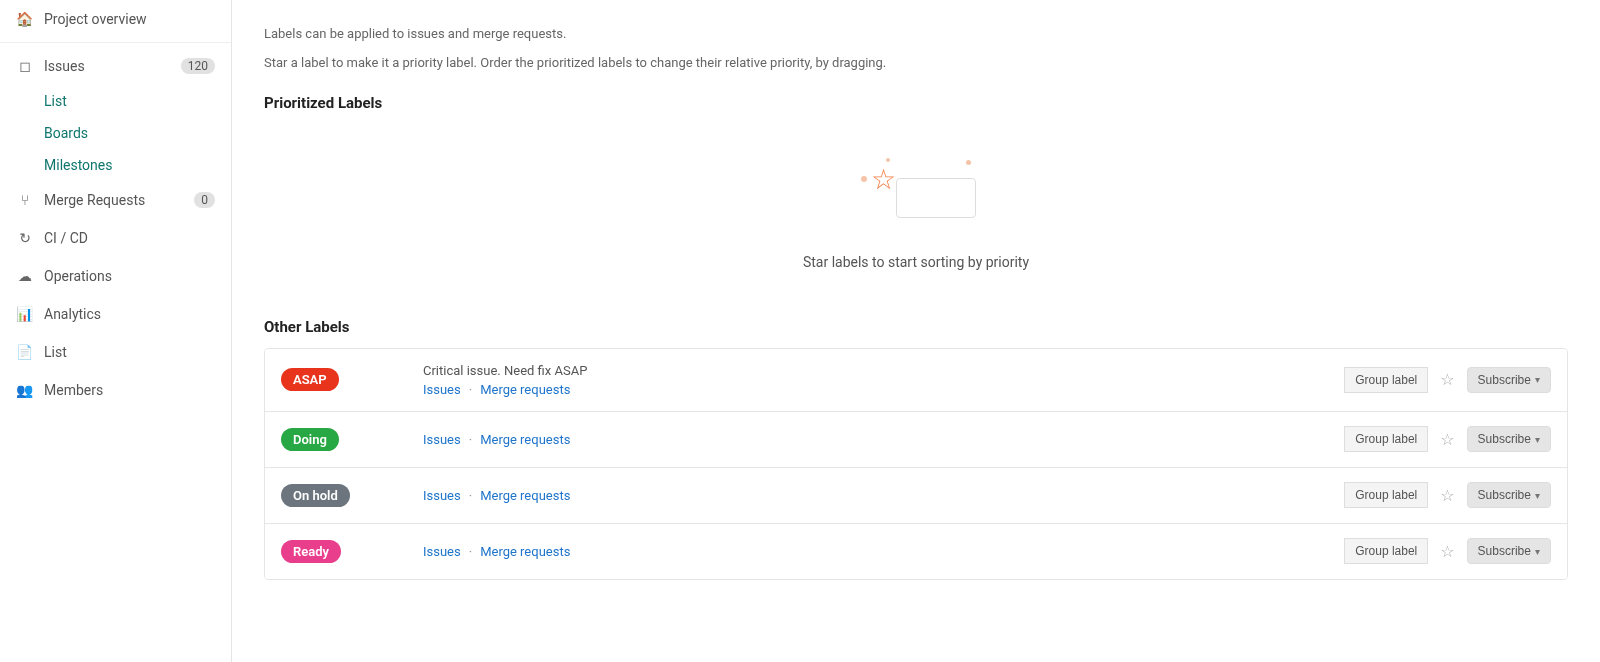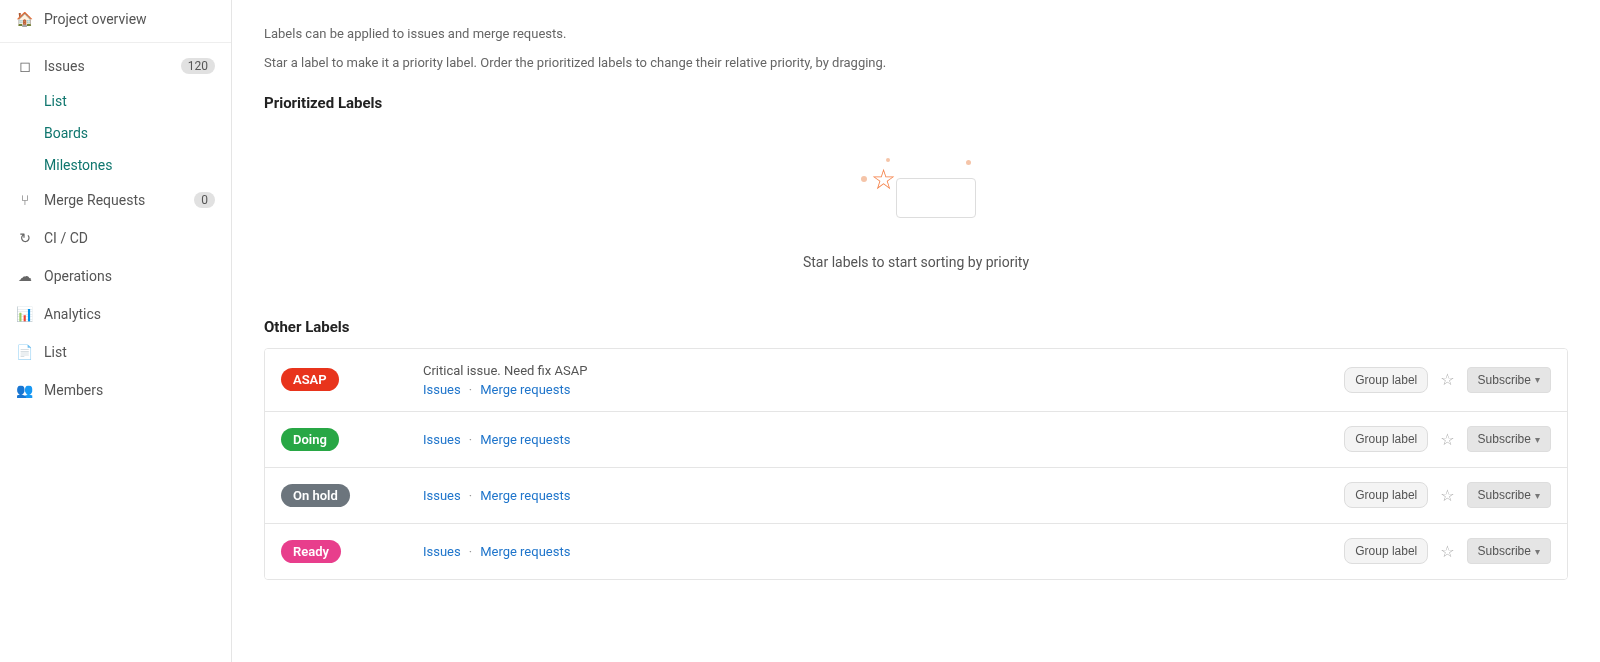--- a/index.html
+++ b/index.html
@@ -62,21 +62,21 @@
     .label-badge.asap { background: #e8341c; }
     .label-badge.doing { background: #28a745; }
     .label-badge.on-hold { background: #6c757d; }
     .label-badge.ready { background: #e83e8c; }
     .label-info { flex: 1; }
     .label-description { color: #555; font-size: 13px; margin-bottom: 4px; }
     .label-links { display: flex; gap: 8px; font-size: 13px; }
     .label-links a { color: #1f75cb; text-decoration: none; }
     .label-links .dot { color: #999; }
     .label-actions { display: flex; align-items: center; gap: 8px; flex-shrink: 0; }
-    .group-label-btn { background: #f4f4f4; border: 1px solid #ddd; border-radius: 8px; padding: 5px 10px; font-size: 12px; color: #555; cursor: pointer; white-space: nowrap; }
+    .group-label-btn { background: #f4f4f4; border: 1px solid #ddd; border-radius: 0; padding: 5px 10px; font-size: 12px; color: #555; cursor: pointer; white-space: nowrap; }
     .star-btn { background: none; border: none; cursor: pointer; color: #aaa; font-size: 16px; padding: 4px; }
     .subscribe-btn { background: #e5e5e5; border: 1px solid #ddd; border-radius: 4px; padding: 5px 10px; font-size: 12px; color: #555; cursor: pointer; display: flex; align-items: center; gap: 4px; white-space: nowrap; }
     .chevron { font-size: 10px; color: #777; }
   </style>
 </head>
 <body>
 
 <nav class="sidebar">
   <div class="sidebar-item">
     <span class="icon">🏠</span>

